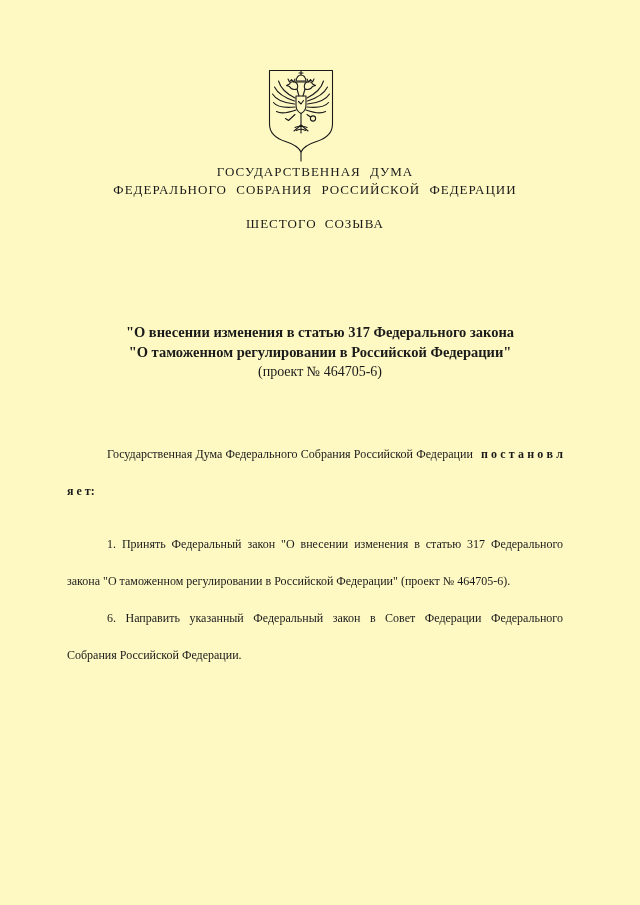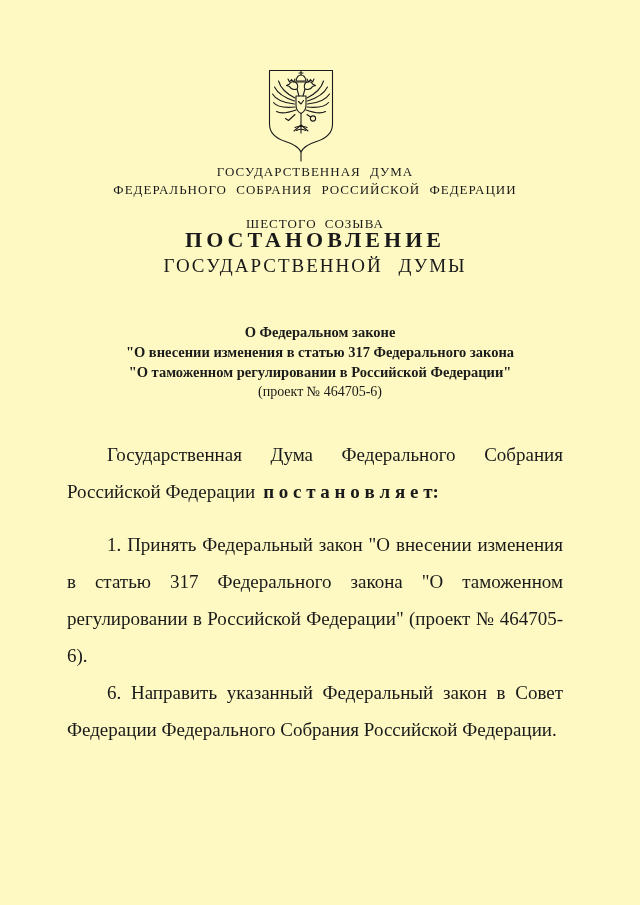--- a/index.html
+++ b/index.html
@@ -86,21 +86,21 @@
     font-weight: normal;
     font-size: 14px;
   }
 
   
   .doc-body {
     position: absolute;
     left: 67px;
     top: 436px;
     width: 496px;
-    font-size: 19px;
+    font-size: 12px;
     line-height: 37px;
   }
   .doc-body p {
     margin: 0;
     text-indent: 40px;
     text-align: justify;
     text-align-last: left;
   }
   .doc-body p.item-1 { margin-top: 16px; }
   .doc-body p.item-2 { margin-top: 0; }
@@ -158,27 +158,22 @@
       <path d="M30.5,62.5 Q35,60 39.5,62.5"></path>
     </svg>
   </div>
 
   <div class="org-header">
     <div class="org-line">ГОСУДАРСТВЕННАЯ ДУМА</div>
     <div class="org-line">ФЕДЕРАЛЬНОГО СОБРАНИЯ РОССИЙСКОЙ ФЕДЕРАЦИИ</div>
     <div class="org-line small">ШЕСТОГО СОЗЫВА</div>
   </div>
 
-  <div class="doc-title">
-    <div class="title-main">ПОСТАНОВЛЕНИЕ</div>
-    <div class="title-sub">ГОСУДАРСТВЕННОЙ ДУМЫ</div>
-  </div>
 
   <div class="subject">
-    <div>О Федеральном законе</div>
     <div>"О внесении изменения в статью 317 Федерального закона</div>
     <div>"О таможенном регулировании в Российской Федерации"</div>
     <div class="project-line">(проект № 464705-6)</div>
   </div>
 
   <div class="doc-body">
     <p class="intro"><span>Государственная Дума Федерального Собрания Российской Федерации</span><span class="resolves">п о с т а н о в л я е т:</span></p>
     <p class="item-1">1. Принять Федеральный закон "О внесении изменения в статью 317 Федерального закона "О таможенном регулировании в Российской Федерации" (проект № 464705-6).</p>
     <p class="item-2">6. Направить указанный Федеральный закон в Совет Федерации Федерального Собрания Российской Федерации.</p>
   </div>

